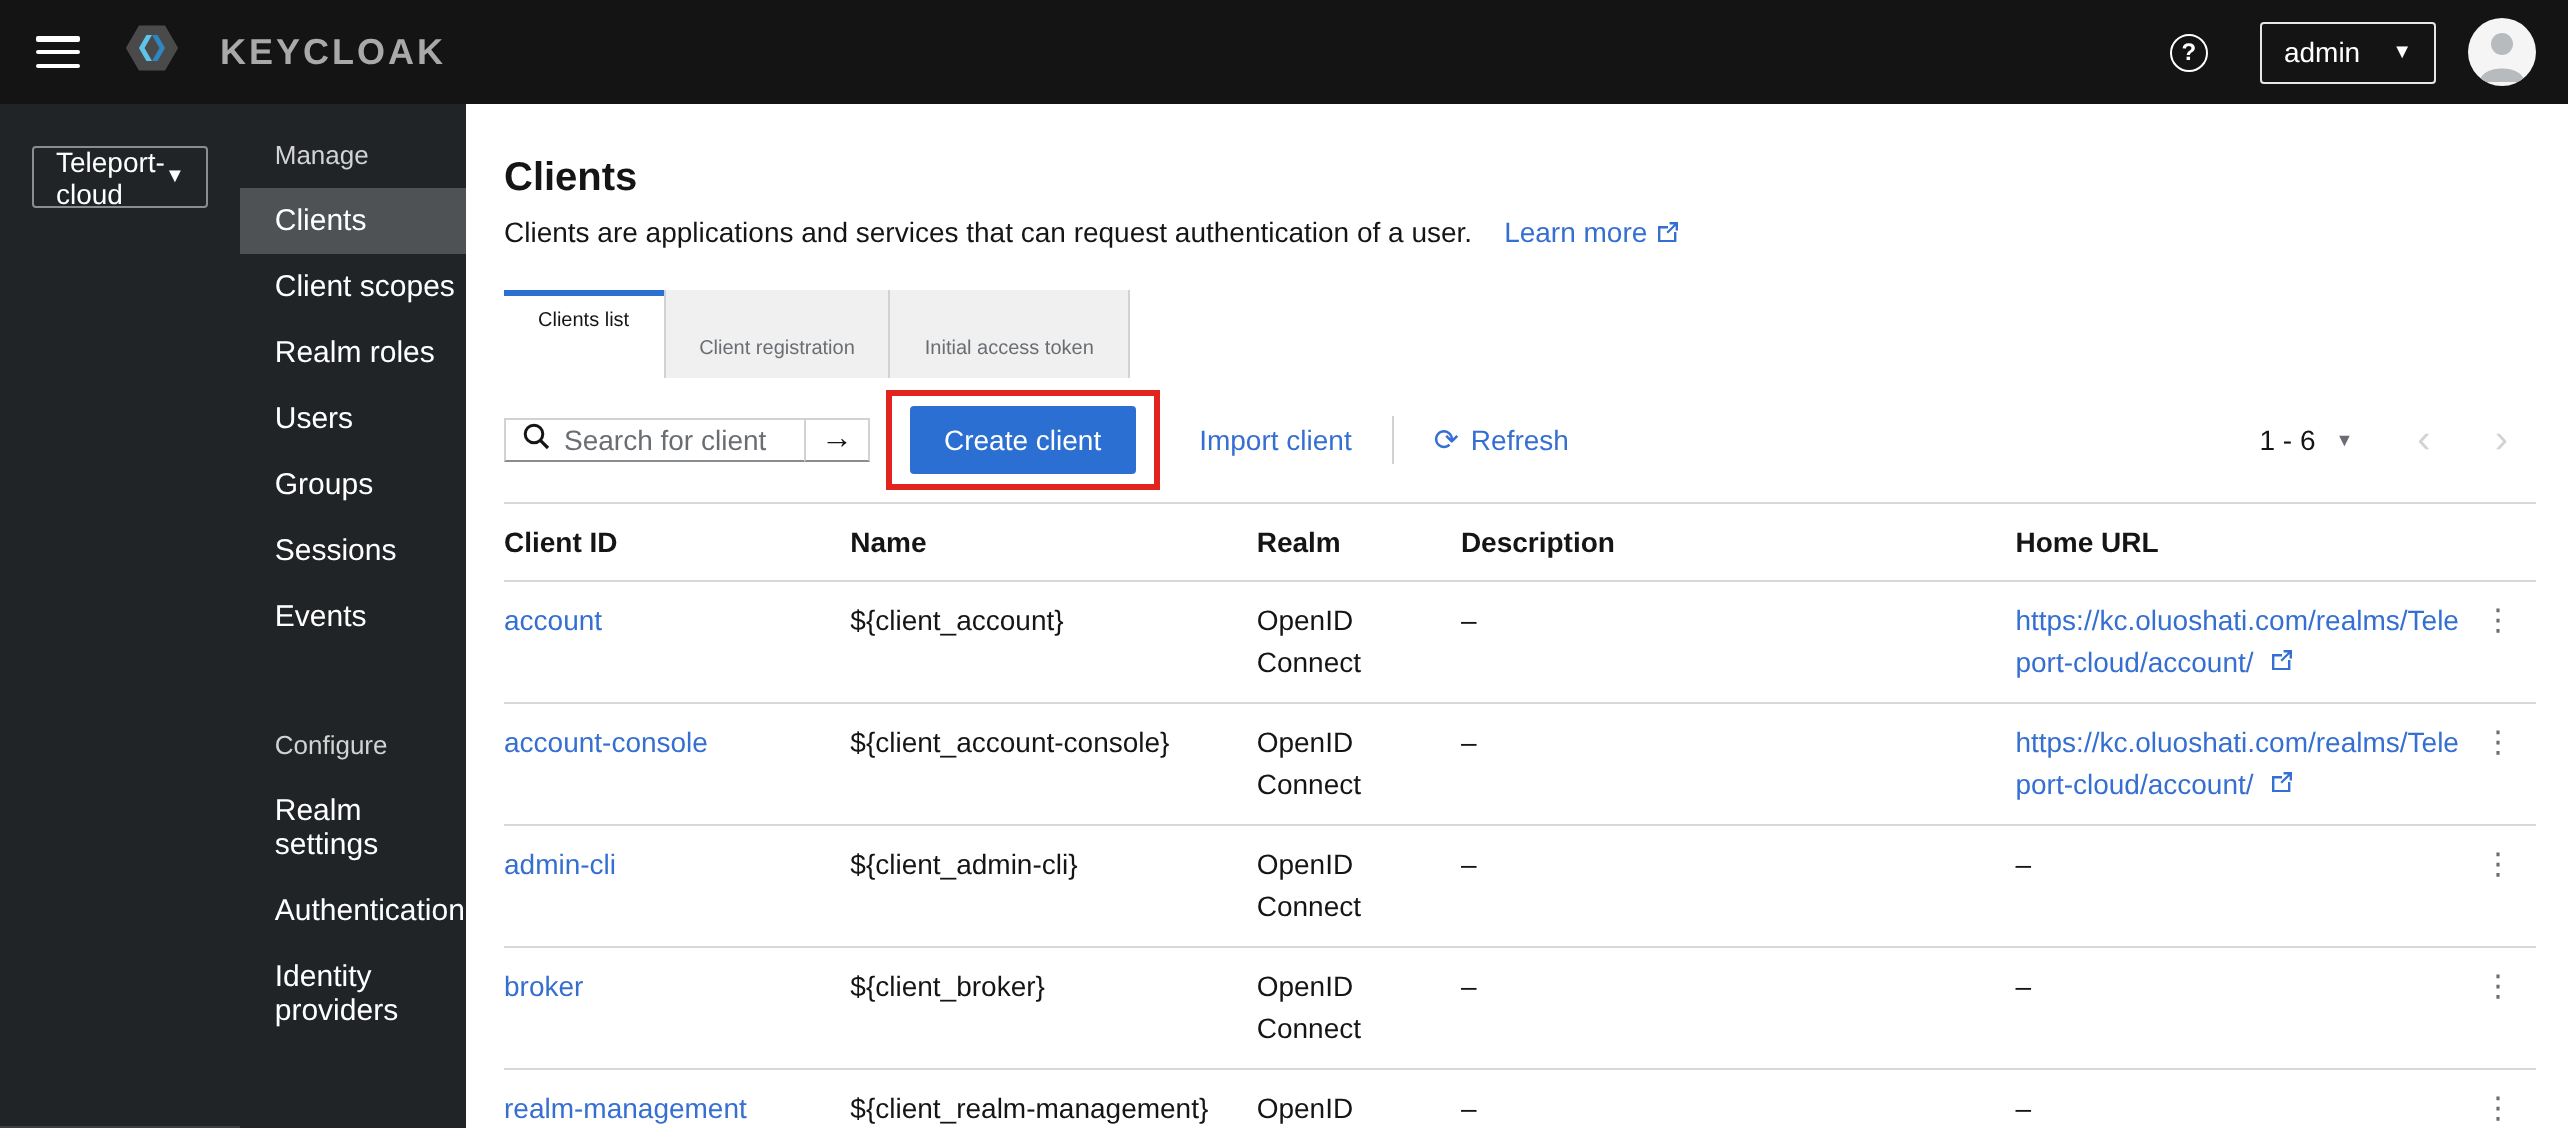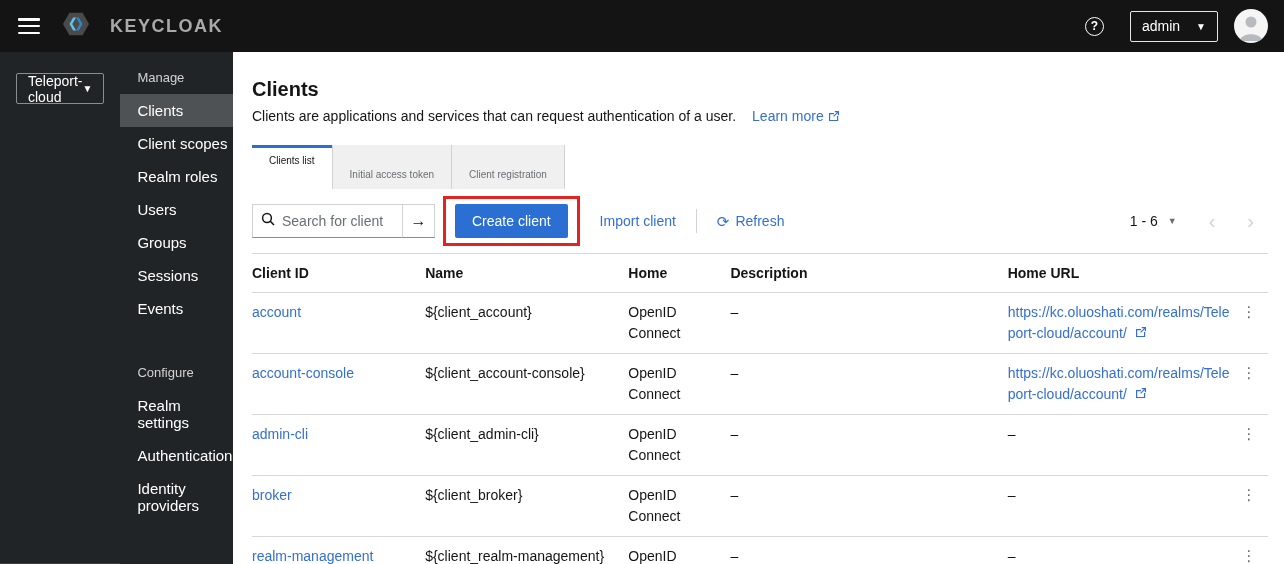--- a/index.html
+++ b/index.html
@@ -37,21 +37,21 @@
   .learn-more { margin-left:12px; display:inline-flex; align-items:center; gap:4px; }
   .ext-icon svg { display:block; }
 
   .tabs { display:flex; margin-top:21px; }
   .tab { font-size:10px; padding:24px 17px 9px 17px; cursor:pointer; }
   .tab.active { background:#fff; border-top:3px solid #2b6fd3; padding-top:7px; color:#151515; }
   .tab.inactive { background:#f0f0f0; color:#6a6e73; border-left:1px solid #d2d2d2; }
   .tab.inactive:last-child { border-right:1px solid #d2d2d2; }
 
   .toolbar { margin-top:15px; display:flex; align-items:center; }
-  .search-group { display:flex; height:34px; }
+  .search-group { display:flex; height:22px; }
   .search-box { display:flex; align-items:center; width:150px; border:1px solid #d2d2d2; border-bottom-color:#8a8d90; border-right:none; padding:0 8px; gap:7px; }
   .search-box input { border:none; outline:none; width:100%; font-size:14px; font-family:inherit; color:#151515; }
   .search-box input::placeholder { color:#6a6e73; }
   .search-arrow-btn { width:33px; border:1px solid #d2d2d2; border-bottom-color:#8a8d90; background:#fff; font-size:16px; color:#151515; cursor:pointer; display:flex; align-items:center; justify-content:center; }
   .annotation-box { border:3px solid #e2231f; padding:5px 9px; margin:-9px 6px -9px 8px; display:inline-flex; }
   .btn-primary { background:#2b6fd3; color:#fff; border:none; border-radius:2px; font-size:14px; font-family:inherit; padding:9px 17px; cursor:pointer; }
   .import-link { font-size:14px; margin-left:14px; }
   .toolbar-divider { width:1px; height:24px; background:#d2d2d2; margin:0 20px; }
   .refresh-link { font-size:14px; display:inline-flex; align-items:center; gap:6px; }
   .refresh-glyph { font-size:15px; line-height:1; }
@@ -144,22 +144,22 @@
             <svg width="12" height="12" viewBox="0 0 12 12">
                 <path d="M1 3 h5 v1.2 H2.2 V10 H9 V6 h1.2 v5 H1 Z" fill="#356fd1"></path>
                 <path d="M6.8 1 H11 v4.2 H9.8 V3 L6 6.8 5.2 6 9 2.2 H6.8 Z" fill="#356fd1"></path>
               </svg>
           </span>
         </a>
       </div>
 
       <div class="tabs">
         <div class="tab active">Clients list</div>
+        <div class="tab inactive">Client registration</div>
         <div class="tab inactive">Initial access token</div>
-        <div class="tab inactive">Client registration</div>
       </div>
 
       <div class="toolbar">
         <div class="search-group">
           <div class="search-box">
             <span>
               <svg width="14" height="14" viewBox="0 0 14 14">
                   <circle cx="6" cy="6" r="4.4" fill="none" stroke="#151515" stroke-width="1.5"></circle>
                   <line x1="9.3" y1="9.3" x2="13" y2="13" stroke="#151515" stroke-width="1.6"></line>
                 </svg>
@@ -191,21 +191,21 @@
             <col style="width:203px">
             <col style="width:102px">
             <col style="width:277px">
             <col style="width:230px">
             <col style="width:30px">
         </colgroup>
         <thead>
           <tr>
             <th>Client ID</th>
             <th>Name</th>
-            <th>Home</th>
+            <th>Realm</th>
             <th>Description</th>
             <th>Home URL</th>
             <th></th>
           </tr>
         </thead>
         <tbody id="clients-tbody">
   <tr>
     <td><a class="link">account</a></td>
     <td>${client_account}</td>
     <td>OpenID Connect</td>

